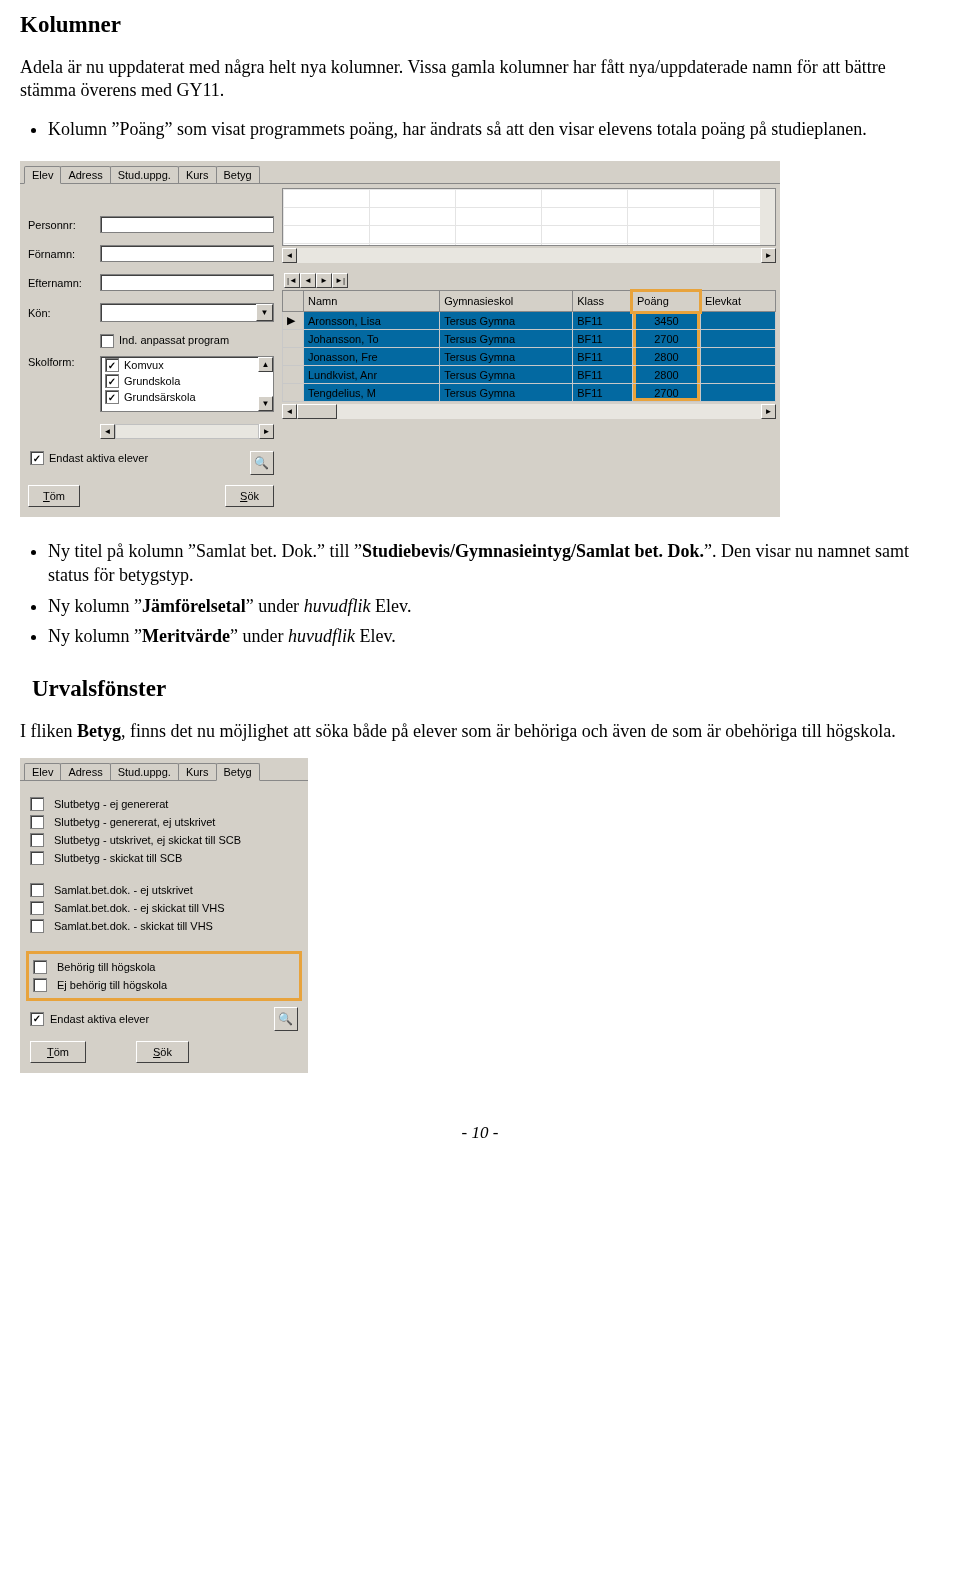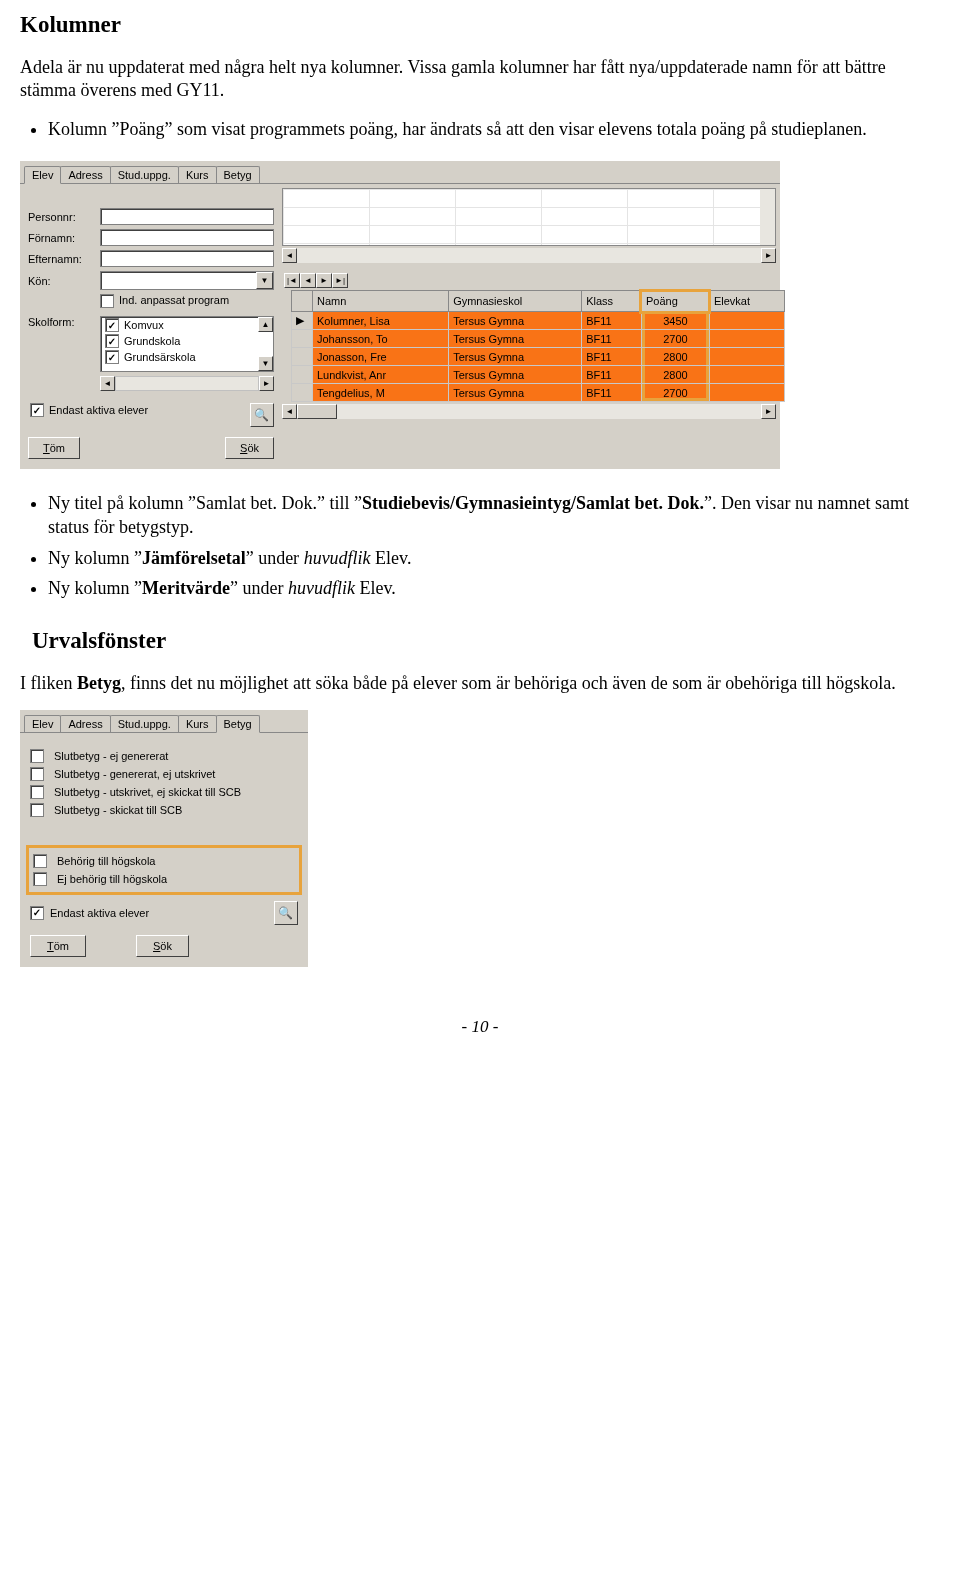--- a/index.html
+++ b/index.html
@@ -71,21 +71,21 @@
   .shot1 .right {
     flex: 1;
     padding: 0 0 4px 0;
     box-sizing: border-box;
     display: flex;
     flex-direction: column;
   }
   .shot1 .form-row {
     display: flex;
     align-items: center;
-    margin: 4px 0;
+    margin: 12px 0;
   }
   .shot1 .form-row label {
     width: 72px;
     font-size: 11px;
   }
   .shot1 .txt-input {
     flex:1;
     height: 17px;
     background: #fff;
     border: 1px solid #808080;
@@ -186,22 +186,22 @@
   .shot1 .nav-btns{
     display:flex;gap:0;margin:0 0 2px 2px;
   }
   .shot1 .nav-btns .nb{
     width:16px;height:15px;background:#d4d0c8;border:1px solid #fff;
     border-right-color:#404040;border-bottom-color:#404040;font-size:8px;
     display:flex;align-items:center;justify-content:center;box-sizing:border-box;
   }
 
   .shot1 table.data {
-    border-collapse:collapse;width:calc(100% - 4px);background:#f97316;
-    font-size:11px;margin-right:4px;margin-left:9px;
+    border-collapse:collapse;width:calc(100% - 4px);background:#0369a1;
+    font-size:11px;margin-right:4px;
   }
   .shot1 table.data th {
     background:#d4d0c8;border:1px solid #888;padding:2px 4px;font-weight:normal;text-align:left;
     height:16px;white-space:nowrap;
   }
   .shot1 table.data td {
     border:1px solid #c8c8c8;padding:1px 4px;height:15px;white-space:nowrap;overflow:hidden;
   }
   .shot1 table.data td.num{text-align:center;}
   .shot1 .poang-hl-th{
@@ -384,21 +384,21 @@
             <th>Namn</th>
             <th>Gymnasieskol</th>
             <th>Klass</th>
             <th class="poang-hl-th">Poäng</th>
             <th>Elevkat</th>
           </tr>
         </thead>
         <tbody id="tbody1">
             <tr>
               <td style="background:#d4d0c8;">▶</td>
-              <td>Kolumner, Lisa</td>
+              <td>Aronsson, Lisa</td>
               <td>Tersus Gymna</td>
               <td>BF11</td>
               <td class="num poang-hl-td">3450</td>
               <td></td>
             </tr>
             <tr>
               <td style="background:#d4d0c8;"></td>
               <td>Johansson, To</td>
               <td>Tersus Gymna</td>
               <td>BF11</td>
@@ -481,20 +481,34 @@
         <div class="chk-row">
           <span class="chk"></span>
           <span>Slutbetyg - utskrivet, ej skickat till SCB</span>
         </div>
         <div class="chk-row">
           <span class="chk"></span>
           <span>Slutbetyg - skickat till SCB</span>
         </div>
       </div>
     <div class="spacer"></div>
+    <div id="chk-group-2">
+        <div class="chk-row">
+          <span class="chk"></span>
+          <span>Samlat.bet.dok. - ej utskrivet</span>
+        </div>
+        <div class="chk-row">
+          <span class="chk"></span>
+          <span>Samlat.bet.dok. - ej skickat till VHS</span>
+        </div>
+        <div class="chk-row">
+          <span class="chk"></span>
+          <span>Samlat.bet.dok. - skickat till VHS</span>
+        </div>
+      </div>
     <div class="spacer"></div>
     <div class="hl-box">
       <div class="chk-row">
         <span class="chk"></span>
         <span>Behörig till högskola</span>
       </div>
       <div class="chk-row">
         <span class="chk"></span>
         <span>Ej behörig till högskola</span>
       </div>

